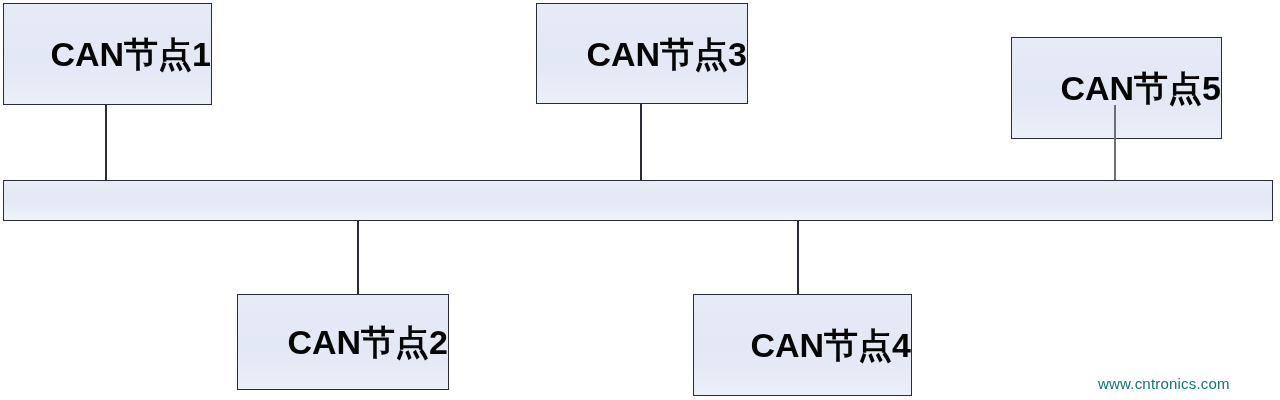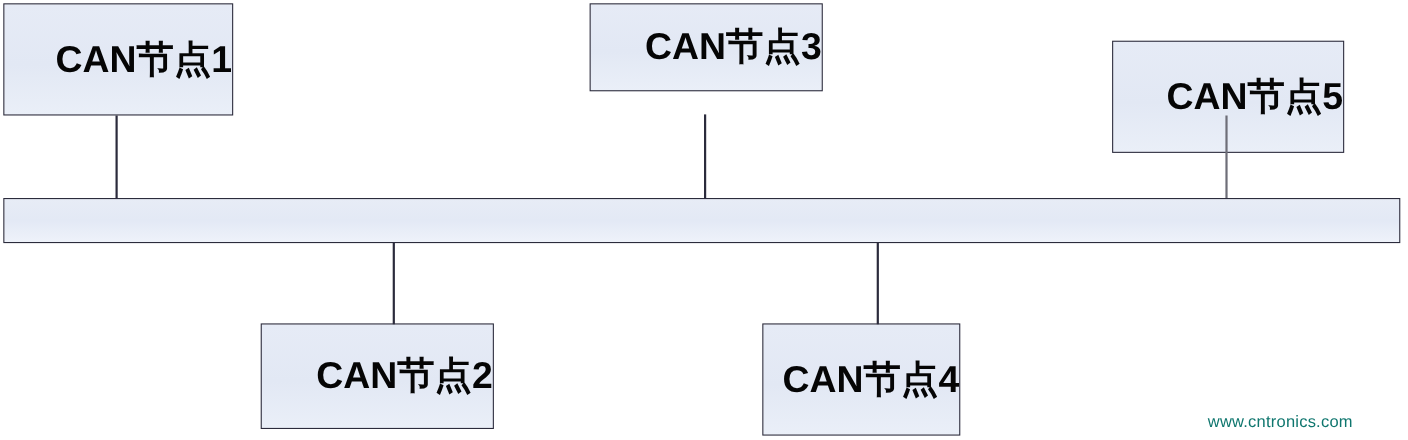--- a/index.html
+++ b/index.html
@@ -62,21 +62,21 @@
 </style>
 </head>
 <body>
 
 <div id="diagram-canvas">
 
   <div class="node-box" style="left:3px; top:3px; width:209px; height:102px;">
     <span class="node-label">CAN节点1</span>
   </div>
 
-  <div class="node-box" style="left:536px; top:3px; width:212px; height:80px;">
+  <div class="node-box" style="left:536px; top:3px; width:212px; height:101px;">
     <span class="node-label">CAN节点3</span>
   </div>
 
   <div class="node-box" style="left:1011px; top:3px; width:211px; height:102px;margin-top:34px;">
     <span class="node-label">CAN节点5</span>
   </div>
 
   <div class="connector" style="left:105px; top:105px; height:76px;"></div>
 
   <div class="connector" style="left:640px; top:104px; height:77px;"></div>
@@ -86,19 +86,19 @@
   <div class="bus-bar" style="left:3px; top:180px; width:1270px; height:41px;"></div>
 
   <div class="connector" style="left:357px; top:220px; height:75px;"></div>
 
   <div class="connector" style="left:797px; top:220px; height:75px;"></div>
 
   <div class="node-box" style="left:237px; top:294px; width:212px; height:96px;">
     <span class="node-label">CAN节点2</span>
   </div>
 
-  <div class="node-box" style="left:693px; top:294px; width:180px; height:102px;">
+  <div class="node-box" style="left:693px; top:294px; width:219px; height:102px;">
     <span class="node-label">CAN节点4</span>
   </div>
 
   <div class="watermark" style="left:1098px; top:375px;">www.cntronics.com</div>
 
 </div>
 
 </body></html>

